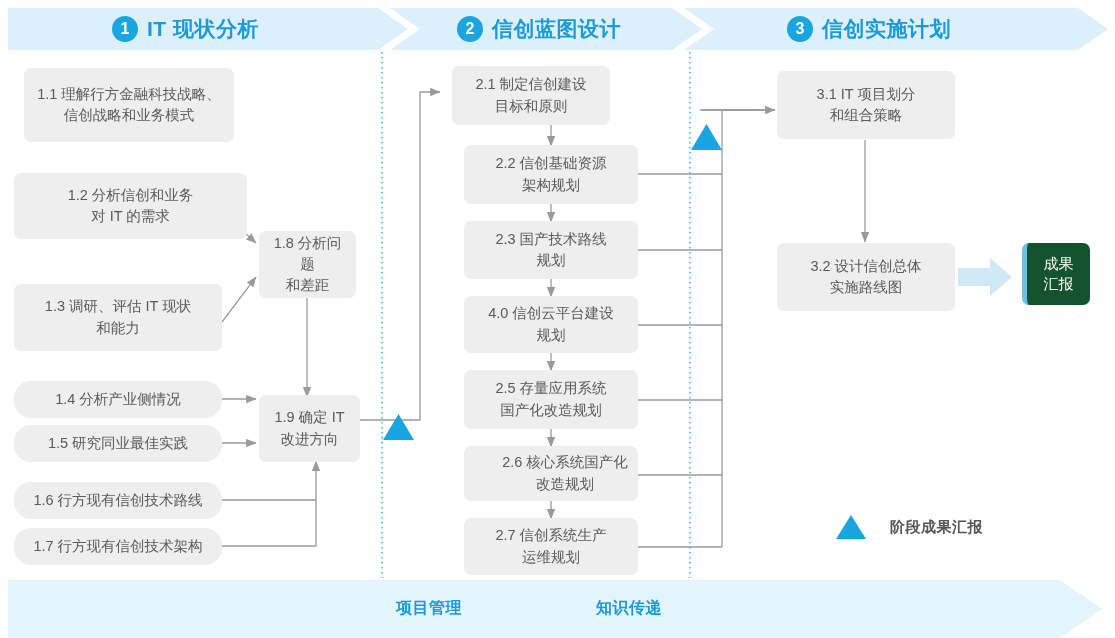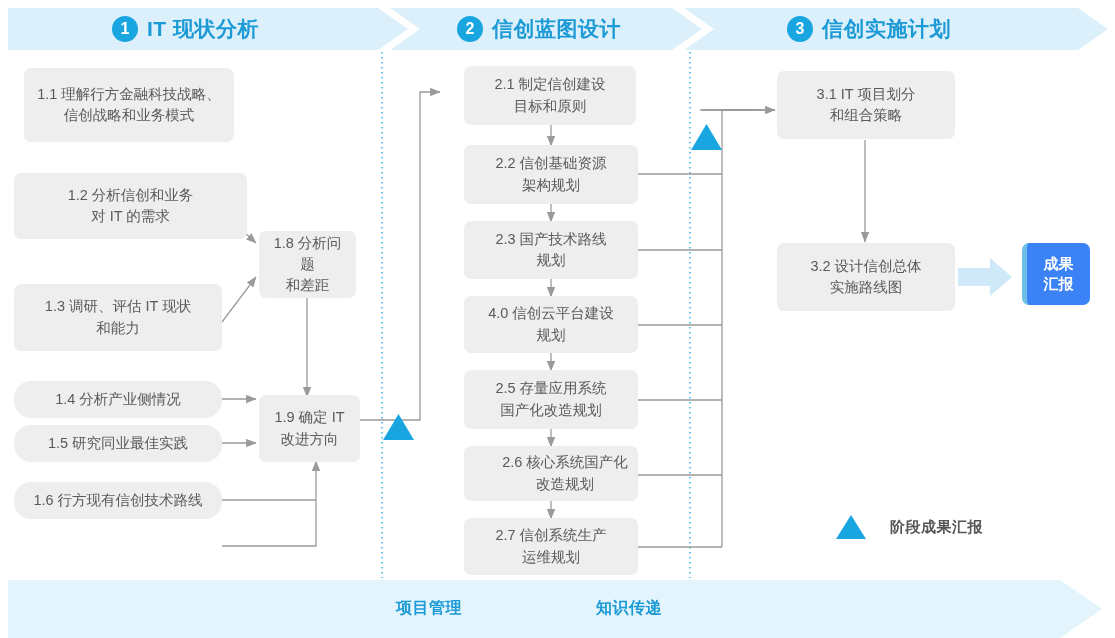--- a/index.html
+++ b/index.html
@@ -76,26 +76,26 @@
     padding: 2px 8px;
     box-sizing: border-box;
     white-space: pre-line;
   }
   .box.pill { border-radius: 17px; }
 
   
   .result-badge {
     position: absolute;
     z-index: 3;
-    background: #3b82f6;
+    background: #14532d;
     border-left: 5px solid #6dbfe6;
     border-radius: 7px;
     color: #ffffff;
     font-size: 15px;
-    font-weight: bold;
+    font-weight: normal;
     line-height: 1.35;
     display: flex;
     align-items: center;
     justify-content: center;
     text-align: center;
     white-space: pre-line;
     box-sizing: border-box;
   }
 
   
@@ -225,27 +225,28 @@
 
   <div class="box" style="left:24px;  top:68px;  width:210px; height:74px;">1.1 理解行方金融科技战略、
 信创战略和业务模式</div>
   <div class="box" style="left:14px; top:173px; width:233px; height:66px;">1.2 分析信创和业务
 对 IT 的需求</div>
   <div class="box" style="left:14px; top:284px; width:208px; height:67px;">1.3 调研、评估 IT 现状
 和能力</div>
   <div class="box pill" style="left:14px; top:381px; width:208px; height:37px;">1.4 分析产业侧情况</div>
   <div class="box pill" style="left:14px; top:425px; width:208px; height:37px;">1.5 研究同业最佳实践</div>
   <div class="box pill" style="left:14px; top:482px; width:208px; height:37px;">1.6 行方现有信创技术路线</div>
+  <div class="box pill" style="left:14px; top:528px; width:208px; height:37px;">1.7 行方现有信创技术架构</div>
 
   <div class="box" style="left:259px; top:231px; width:97px; height:67px;">1.8 分析问题
 和差距</div>
   <div class="box" style="left:259px; top:395px; width:101px; height:67px;">1.9 确定 IT
 改进方向</div>
 
-  <div class="box" style="left:464px; top:66px;  width:172px; height:59px;">2.1 制定信创建设
+  <div class="box" style="left:452px; top:66px;  width:158px; height:59px;">2.1 制定信创建设
 目标和原则</div>
   <div class="box" style="left:464px; top:145px; width:174px; height:59px;">2.2 信创基础资源
 架构规划</div>
   <div class="box" style="left:464px; top:221px; width:174px; height:58px;">2.3 国产技术路线
 规划</div>
   <div class="box" style="left:464px; top:296px; width:174px; height:57px;">4.0 信创云平台建设
 规划</div>
   <div class="box" style="left:464px; top:370px; width:174px; height:59px;">2.5 存量应用系统
 国产化改造规划</div>
   <div class="box" style="left:464px; top:446px; width:174px; height:55px;padding-left:36px;">2.6 核心系统国产化

